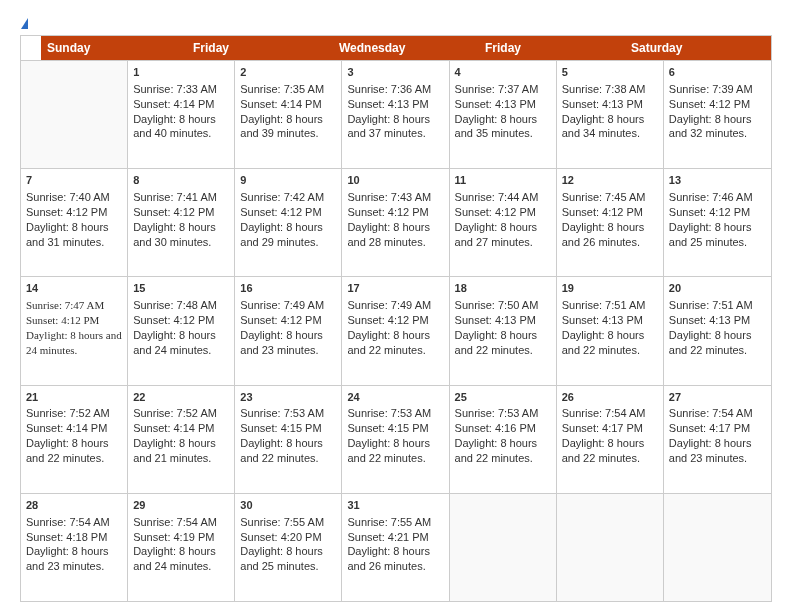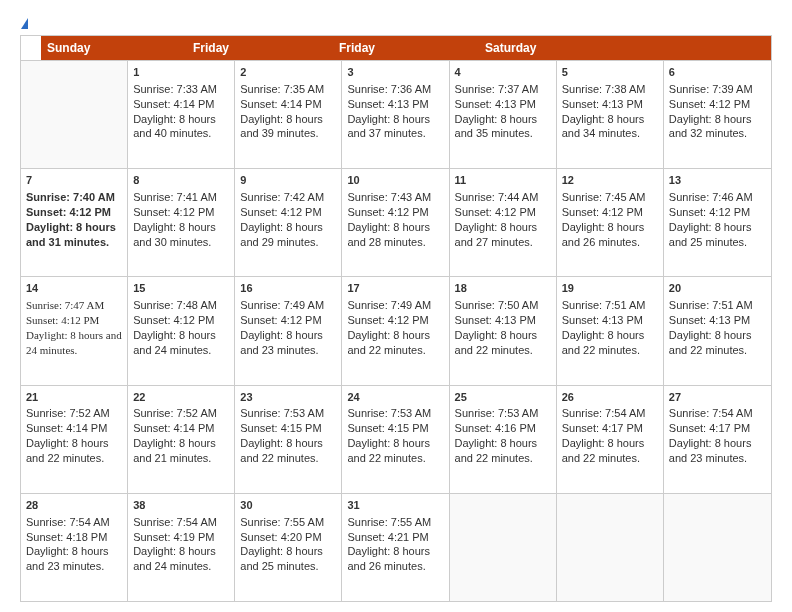--- a/index.html
+++ b/index.html
@@ -116,20 +116,21 @@
     <div class="title-section">
       <div class="month-title"></div>
       <div class="subtitle"></div>
     </div>
   </div>
 
   <div class="calendar">
     <div class="cal-header">
     <div class="cal-header-cell">Sunday</div>
         <div class="cal-header-cell">Friday</div>
+        <div class="cal-header-cell">Wednesday</div>
         <div class="cal-header-cell">Friday</div>
         <div class="cal-header-cell">Saturday</div>
       </div>
     <div class="cal-body">
     <div class="cal-row">
           <div class="cal-cell empty"></div>
           <div class="cal-cell"><span class="day-number">1</span><span class="cell-text" style="white-space: pre-line;">Sunrise: 7:33 AM
 Sunset: 4:14 PM
 Daylight: 8 hours and 40 minutes.</span></div>
           <div class="cal-cell"><span class="day-number">2</span><span class="cell-text" style="white-space: pre-line;">Sunrise: 7:35 AM
@@ -142,21 +143,21 @@
 Sunset: 4:13 PM
 Daylight: 8 hours and 35 minutes.</span></div>
           <div class="cal-cell"><span class="day-number">5</span><span class="cell-text" style="white-space: pre-line;">Sunrise: 7:38 AM
 Sunset: 4:13 PM
 Daylight: 8 hours and 34 minutes.</span></div>
           <div class="cal-cell"><span class="day-number">6</span><span class="cell-text" style="white-space: pre-line;">Sunrise: 7:39 AM
 Sunset: 4:12 PM
 Daylight: 8 hours and 32 minutes.</span></div>
         </div>
         <div class="cal-row">
-          <div class="cal-cell"><span class="day-number">7</span><span class="cell-text" style="white-space: pre-line; font-weight: bold;">Sunrise: 7:40 AM
+          <div class="cal-cell"><span class="day-number">7</span><span class="cell-text" style="white-space: pre-line;">Sunrise: 7:40 AM
 Sunset: 4:12 PM
 Daylight: 8 hours and 31 minutes.</span></div>
           <div class="cal-cell"><span class="day-number">8</span><span class="cell-text" style="white-space: pre-line;">Sunrise: 7:41 AM
 Sunset: 4:12 PM
 Daylight: 8 hours and 30 minutes.</span></div>
           <div class="cal-cell"><span class="day-number">9</span><span class="cell-text" style="white-space: pre-line;">Sunrise: 7:42 AM
 Sunset: 4:12 PM
 Daylight: 8 hours and 29 minutes.</span></div>
           <div class="cal-cell"><span class="day-number">10</span><span class="cell-text" style="white-space: pre-line;">Sunrise: 7:43 AM
 Sunset: 4:12 PM
@@ -214,21 +215,21 @@
 Sunset: 4:17 PM
 Daylight: 8 hours and 22 minutes.</span></div>
           <div class="cal-cell"><span class="day-number">27</span><span class="cell-text" style="white-space: pre-line;">Sunrise: 7:54 AM
 Sunset: 4:17 PM
 Daylight: 8 hours and 23 minutes.</span></div>
         </div>
         <div class="cal-row">
           <div class="cal-cell"><span class="day-number">28</span><span class="cell-text" style="white-space: pre-line;">Sunrise: 7:54 AM
 Sunset: 4:18 PM
 Daylight: 8 hours and 23 minutes.</span></div>
-          <div class="cal-cell"><span class="day-number">38</span><span class="cell-text" style="white-space: pre-line;">Sunrise: 7:54 AM
+          <div class="cal-cell"><span class="day-number">29</span><span class="cell-text" style="white-space: pre-line;">Sunrise: 7:54 AM
 Sunset: 4:19 PM
 Daylight: 8 hours and 24 minutes.</span></div>
           <div class="cal-cell"><span class="day-number">30</span><span class="cell-text" style="white-space: pre-line;">Sunrise: 7:55 AM
 Sunset: 4:20 PM
 Daylight: 8 hours and 25 minutes.</span></div>
           <div class="cal-cell"><span class="day-number">31</span><span class="cell-text" style="white-space: pre-line;">Sunrise: 7:55 AM
 Sunset: 4:21 PM
 Daylight: 8 hours and 26 minutes.</span></div>
           <div class="cal-cell empty"></div>
           <div class="cal-cell empty"></div>

